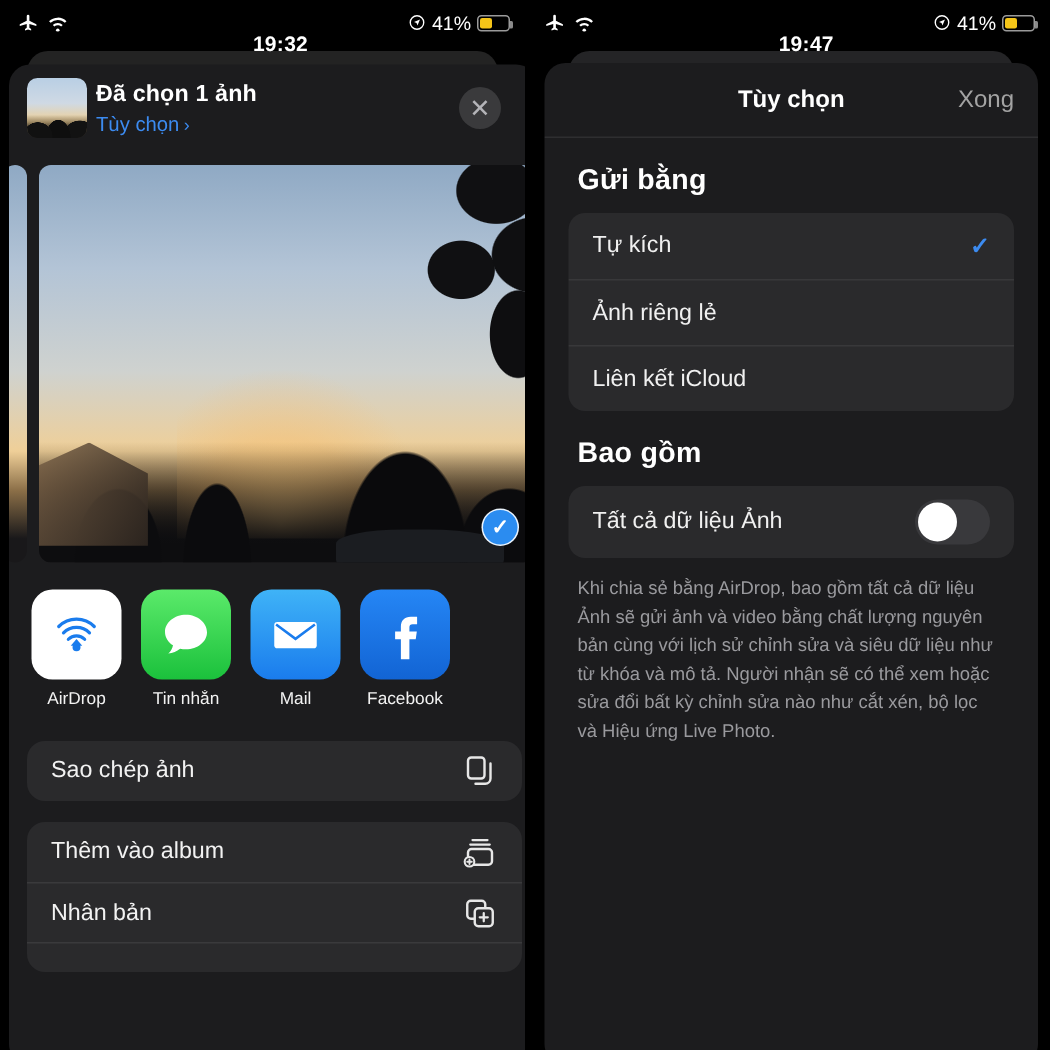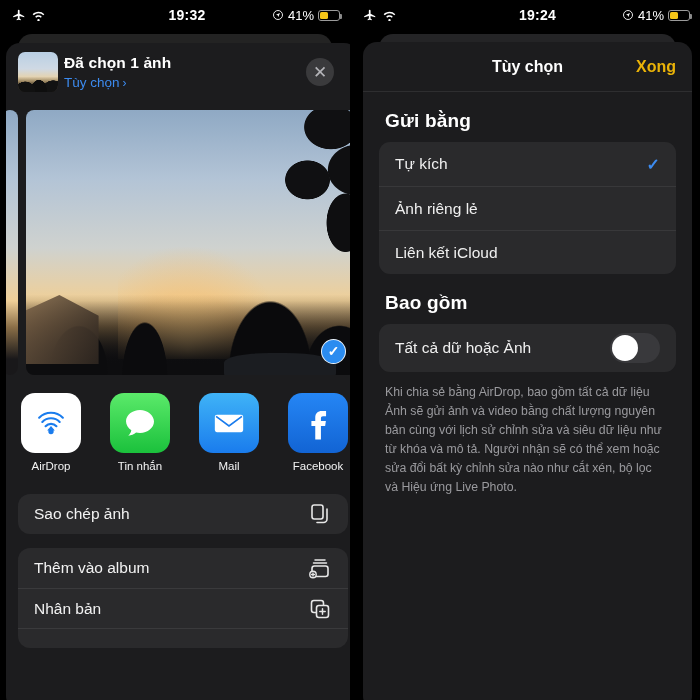--- a/index.html
+++ b/index.html
@@ -22,21 +22,21 @@
   .statusbar {
     position: relative;
     height: 30px;
     display: flex; align-items: center;
     color: #fff;
     z-index: 30;
     background: #000;
   }
   .sb-left { display: flex; align-items: center; gap: 5px; padding-left: 12px; }
   .sb-center {
-    position: absolute; left: 0; right: 0; top: 0; height: 30px;
+    position: absolute; left: 0; right: 0; top: 14px; height: 30px;
     display: flex; align-items: center; justify-content: center;
     font-size: 14px; font-weight: 600; letter-spacing: .2px; padding-left: 24px;
   }
   .sb-right {
     position: absolute; right: 10px; top: 0; height: 30px;
     display: flex; align-items: center; gap: 4px;
     font-size: 13px; font-weight: 400;
   }
   .battery {
     position: relative;
@@ -144,21 +144,21 @@
   .photo-check {
     position: absolute; right: 10px; bottom: 11px;
     width: 25px; height: 25px; border-radius: 50%;
     background: #2b8cf0; border: 1.5px solid rgba(255,255,255,.9);
     display: flex; align-items: center; justify-content: center;
     color: #fff; font-size: 14px; font-weight: 700;
   }
 
   
   .apps-row {
-    display: flex; align-items: flex-start; gap: 27px;
+    display: flex; align-items: flex-start; gap: 11px;
     padding: 12px 0 8px 14px;
   }
   .app { width: 62px; flex: 0 0 62px; text-align: center; }
   .app-icon {
     width: 60px; height: 60px; border-radius: 14px;
     margin: 0 auto; position: relative; overflow: hidden;
     display: flex; align-items: center; justify-content: center;
   }
   .app-label {
     color: #f2f2f2; font-size: 11.5px; margin-top: 7px;
@@ -194,21 +194,21 @@
   }
   .r-navbar {
     position: relative; height: 50px;
     display: flex; align-items: center; justify-content: center;
     border-bottom: 1px solid #2e2e30;
   }
   .r-navtitle { color: #fff; font-size: 16px; font-weight: 600; }
   .r-done {
     position: absolute; right: 16px; top: 0; height: 50px;
     display: flex; align-items: center;
-    color: #eab308; font-size: 16px; font-weight: 700;
+    color: #a3a3a3; font-size: 16px; font-weight: 400;
   }
   .sec-title {
     color: #fff; font-size: 19px; font-weight: 700;
     padding: 18px 0 10px 22px; letter-spacing: .2px;
   }
   .grp {
     margin: 0 16px; background: #2a2a2c;
     border-radius: 11px; overflow: hidden;
   }
   .grp-row {
@@ -382,21 +382,21 @@
       <div class="sb-left">
         <svg width="14" height="14" viewBox="0 0 24 24">
           <path d="M21 14l-8-4V4.5a1.5 1.5 0 0 0-3 0V10l-8 4v2l8-2.2V18l-2 1.3V21l3.5-1 3.5 1v-1.7L13 18v-4.2L21 16z" fill="#fff"></path>
         </svg>
         <svg width="15" height="12" viewBox="0 0 24 18">
           <path d="M12 15.3a1.9 1.9 0 1 0 0 3.8 1.9 1.9 0 0 0 0-3.8z" fill="#fff"></path>
           <path d="M12 9.5c-2 0-3.9.8-5.3 2.1l1.7 1.7A5.2 5.2 0 0 1 12 11.9c1.4 0 2.7.5 3.6 1.4l1.7-1.7A7.6 7.6 0 0 0 12 9.5z" fill="#fff"></path>
           <path d="M12 3.8c-3.6 0-6.9 1.4-9.3 3.8l1.7 1.7A11 11 0 0 1 12 6.2c3 0 5.7 1.2 7.6 3.1l1.7-1.7A13.2 13.2 0 0 0 12 3.8z" fill="#fff"></path>
         </svg>
       </div>
-      <div class="sb-center">19:24</div>
+      <div class="sb-center">19:47</div>
       <div class="sb-right">
         <svg width="12" height="12" viewBox="0 0 24 24">
           <circle cx="12" cy="12" r="9" fill="none" stroke="#fff" stroke-width="1.8"></circle>
           <path d="M16 8l-8 3.4 3.4 1.2L12.6 16z" fill="#fff"></path>
         </svg>
         <span>41%</span>
         <span class="battery">
             <i class="fill" style="width: 8.2px; background: rgb(245, 197, 24);"></i>
           </span>
       </div>
@@ -428,21 +428,21 @@
           <span>Liên kết iCloud</span>
           <span class="tick"></span>
         </div>
       </div>
 
 
       <div class="sec-title">Bao gồm</div>
 
       <div class="grp">
         <div class="grp-row tall">
-          <span>Tất cả dữ hoặc Ảnh</span>
+          <span>Tất cả dữ liệu Ảnh</span>
           <span class="switch">
               <i class="knob"></i>
             </span>
         </div>
       </div>
 
       <div class="footnote">Khi chia sẻ bằng AirDrop, bao gồm tất cả dữ liệu Ảnh sẽ gửi ảnh và video bằng chất lượng nguyên bản cùng với lịch sử chỉnh sửa và siêu dữ liệu như từ khóa và mô tả. Người nhận sẽ có thể xem hoặc sửa đổi bất kỳ chỉnh sửa nào như cắt xén, bộ lọc và Hiệu ứng Live Photo.</div>
 
     </div>
   </div>

